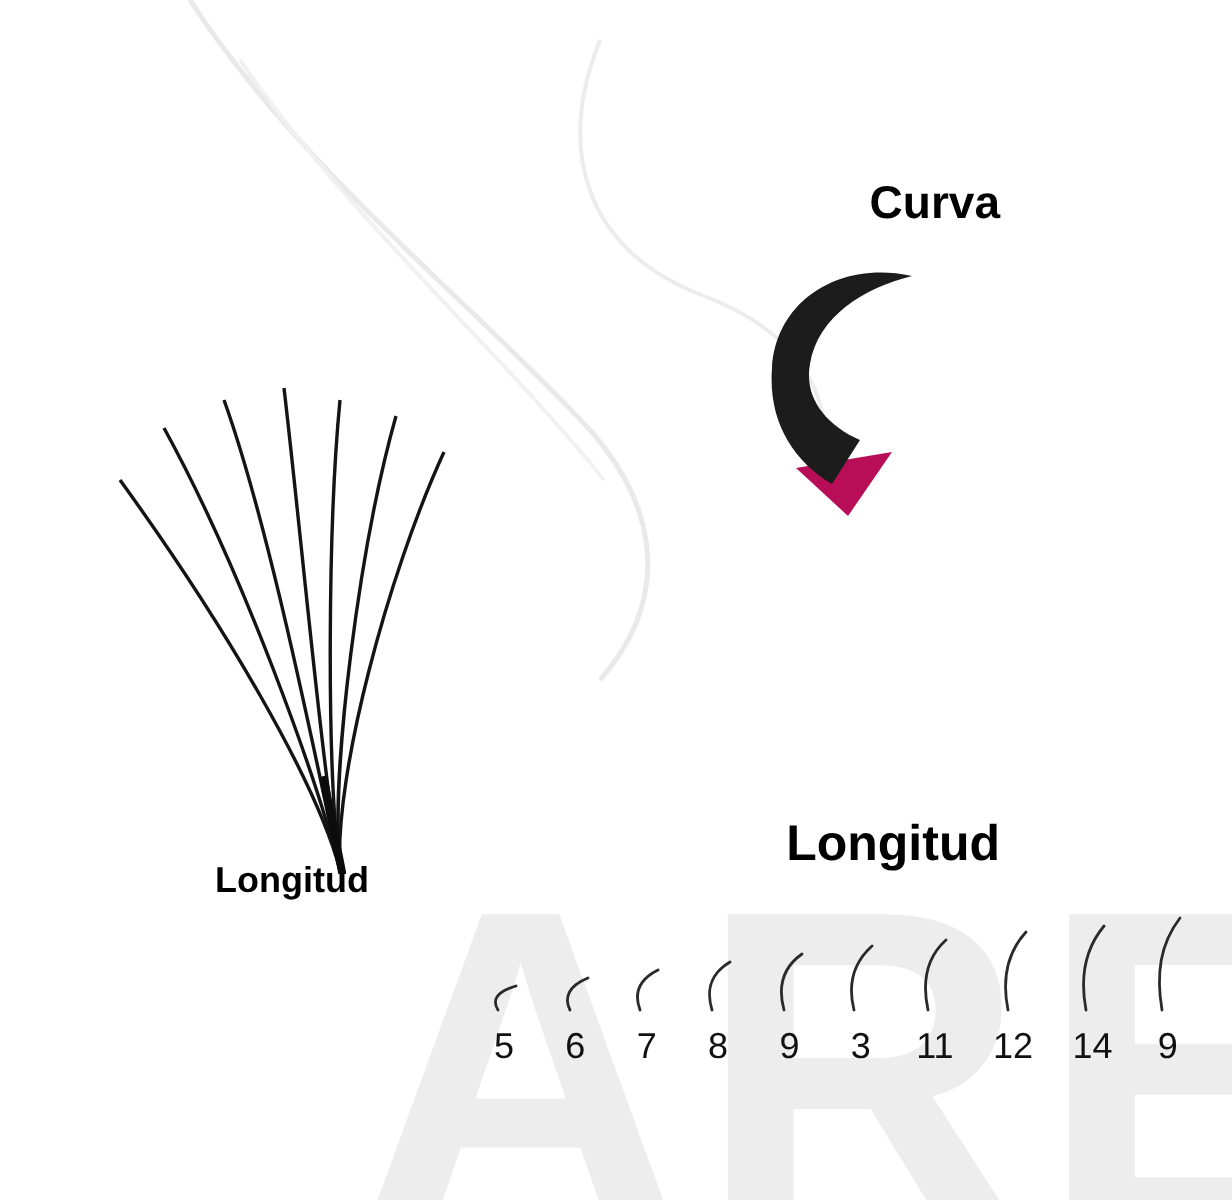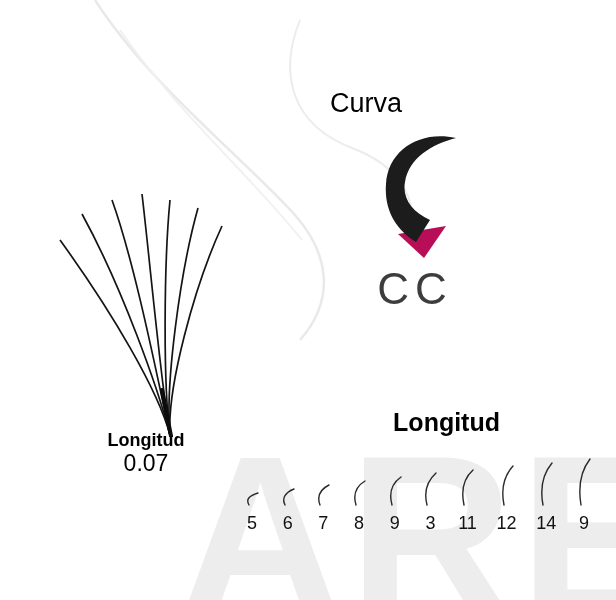--- a/index.html
+++ b/index.html
@@ -20,21 +20,21 @@
     font-size:228px;
     font-weight:bold;
     letter-spacing:6px;
     color:#ededed;
     line-height:1;
     user-select:none;
   }
   
   .curva-title{
     position:absolute;left:330px;top:88px;width:170px;
-    text-align:left;font-size:27px;font-weight:normal;z-index:2;
+    text-align:right;font-size:23px;font-weight:bold;z-index:2;
   }
   .curva-icon{position:absolute;left:372px;top:132px;z-index:2;}
   .curva-value{
     position:absolute;left:330px;top:264px;width:170px;
     text-align:center;font-size:44px;color:#3d3d3d;letter-spacing:6px;z-index:2;
   }
   
   .fan-icon{position:absolute;left:52px;top:192px;z-index:2;}
   .volumen-title{
     position:absolute;left:76px;top:430px;width:140px;
@@ -72,35 +72,33 @@
 
   <div class="watermark-text">ARE</div>
 
   <div class="curva-title">Curva</div>
 
   <svg class="curva-icon" width="86" height="128" viewBox="0 0 86 128">
     <polygon points="26,102 74,94 52,126" fill="#b80d57"></polygon>
     <path d="M84 6 C48 -2 16 18 14 52 C12 78 24 98 44 110 L58 88 C40 80 30 66 33 50 C37 26 60 12 84 6 Z" fill="#1c1c1c"></path>
   </svg>
 
-  <div class="curva-value">CC</div>
 
   <svg class="fan-icon" width="190" height="245" viewBox="0 0 190 245" fill="none">
     <path d="M118 243 C106 198 60 120 8 48" stroke="#141414" stroke-width="1.7"></path>
     <path d="M118 243 C106 196 70 95 30 22" stroke="#141414" stroke-width="1.7"></path>
     <path d="M118 243 C107 194 84 75 60 8" stroke="#141414" stroke-width="1.7"></path>
     <path d="M118 243 C109 192 98 70 90 2" stroke="#141414" stroke-width="1.7"></path>
     <path d="M118 243 C111 192 112 70 118 8" stroke="#141414" stroke-width="1.7"></path>
     <path d="M118 243 C113 194 128 80 146 16" stroke="#141414" stroke-width="1.7"></path>
     <path d="M118 243 C115 196 142 95 170 34" stroke="#141414" stroke-width="1.7"></path>
     <path d="M119 244 L110 198" stroke="#0c0c0c" stroke-width="4" stroke-linecap="round"></path>
   </svg>
 
   <div class="volumen-title">Longitud</div>
-  <div class="volumen-value">0.07</div>
 
   <div class="longitud-title">Longitud</div>
 
   <div class="lash-row">
     <div class="lash-item">
       <svg width="16" height="16" viewBox="0 0 16 16" fill="none">
           <path d="M5 14 C2 9 4 5 14 2" stroke="#2a2a2a" stroke-width="1.4" stroke-linecap="round"></path>
         </svg>
       <span class="lash-num">5</span>
     </div>

